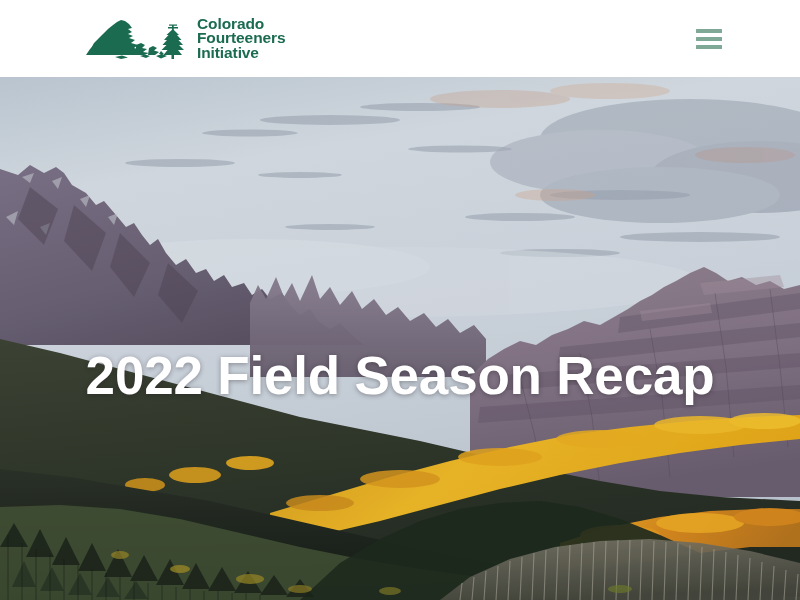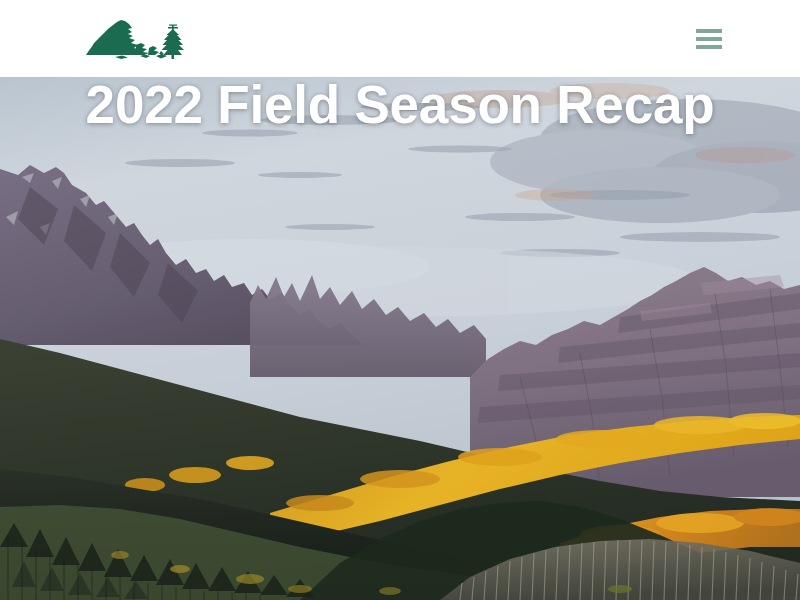--- a/index.html
+++ b/index.html
@@ -60,20 +60,21 @@
   .hero-photo { position:absolute; inset:0; }
   .hero-photo svg { display:block; width:800px; height:523px; }
 
   .hero-title-wrap {
     position:absolute; left:0; top:0;
     width:800px; height:523px;
     display:flex; align-items:flex-start; justify-content:center;
     pointer-events:none;
   }
   .hero-title {
+    margin-top:271px;
     color:#ffffff;
     font-family:"Liberation Sans Narrow","Liberation Sans", sans-serif;
     font-weight:bold;
     font-size:53px;
     line-height:56px;
     letter-spacing:-0.2px;
     white-space:nowrap;
     text-shadow:0 1px 5px rgba(25,20,30,0.38);
   }
 </style>
@@ -110,20 +111,25 @@
               <rect x="172" y="22" width="3.4" height="68"></rect>
               <rect x="164" y="26" width="20" height="3"></rect>
               <rect x="166" y="21" width="16" height="2.4"></rect>
               <path d="M173.7 30 L186 42 L182 42 L191 52 L185 52 L194 62 L186 62 L196 72 L184 72
                        L192 82 L176 82 L176 90 L171 90 L171 82 L155 82 L163 72 L151 72 L161 62
                        L153 62 L162 52 L156 52 L165 42 L161 42 Z"></path>
 
               <path d="M150 74 L156 80 L152 80 L158 86 L144 86 L150 80 L146 80 Z"></path>
             </g>
           </svg>
+        </span>
+        <span class="brand-text">
+          <span>Colorado</span>
+          <span>Fourteeners</span>
+          <span>Initiative</span>
         </span>
       </a>
 
       <button class="menu-toggle" aria-label="Menu">
         <span class="bar"></span>
         <span class="bar"></span>
         <span class="bar"></span>
       </button>
 
     </div>

